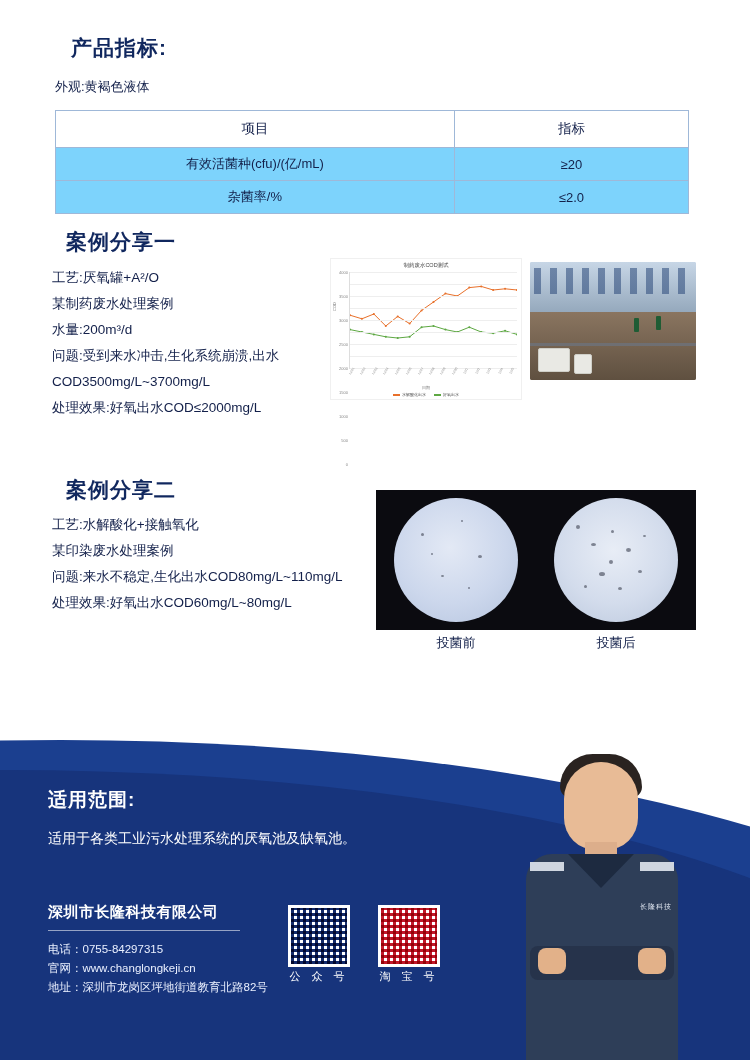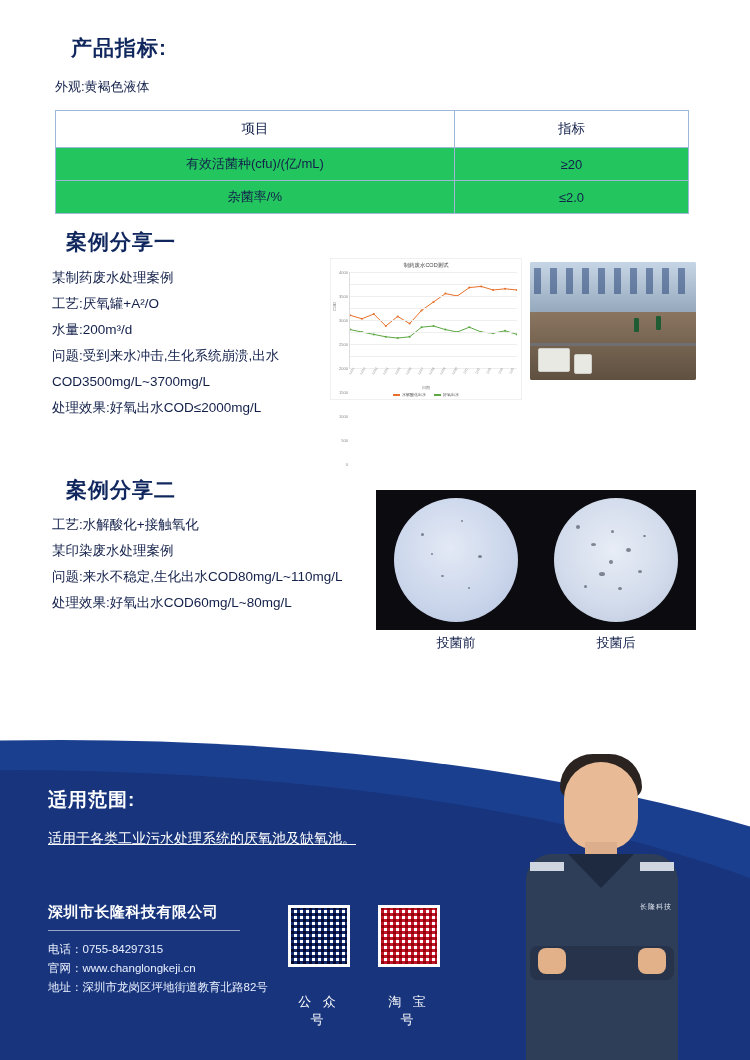--- a/index.html
+++ b/index.html
@@ -61,21 +61,21 @@
     padding: 7px 4px;
     font-weight: normal;
     color: #13204a;
   }
   table.indicator-table th {
     background: #ffffff;
     font-size: 13.5px;
     padding: 9px 4px;
   }
   table.indicator-table tr.alt td {
-    background: #22c55e;
+    background: #7dd3fc;
   }
   .col-item { width: 63%; }
   .col-value { width: 37%; margin-top: 45px; }
 
   
   #case-one-title {
     position: absolute;
     left: 50px;
     top: 228px;
   }
@@ -238,21 +238,20 @@
   }
   #scope-title {
     font-size: 19px;
     font-weight: bold;
     letter-spacing: 1px;
   }
   #scope-desc {
     margin-top: 14px;
     font-size: 14px;
     line-height: 22px;
-    text-decoration: underline;
   }
   #company-block {
     position: absolute;
     left: 48px;
     top: 178px;
     color: #ffffff;
     width: 300px;
   }
   #company-name {
     font-size: 15px;
@@ -293,22 +292,22 @@
       repeating-linear-gradient(90deg, #122a6b 0 3px, #ffffff 3px 6px),
       repeating-linear-gradient(0deg, #122a6b 0 3px, #ffffff 3px 6px);
     background-blend-mode: multiply;
   }
   .qr-inner.red {
     background-image:
       repeating-linear-gradient(90deg, #c2172a 0 3px, #ffffff 3px 6px),
       repeating-linear-gradient(0deg, #c2172a 0 3px, #ffffff 3px 6px);
   }
   .qr-label {
-    margin-top: 26px;
-    font-size: 13px;
+    margin-top: 2px;
+    font-size: 11px;
     color: #ffffff;
     letter-spacing: 4px;
   }
 
   
   #person {
     position: absolute;
     right: 58px;
     bottom: 0;
     width: 180px;
@@ -484,22 +483,22 @@
         <tr class="alt">
           <td>杂菌率/%</td>
           <td>≤2.0</td>
         </tr>
       </tbody>
     </table>
   </div>
 
   <div id="case-one-title" class="section-title">案例分享一</div>
   <div id="case-one-text">
+    <div class="sub-line">工艺:厌氧罐+A²/O</div>
     <div class="sub-line">某制药废水处理案例</div>
-    <div class="sub-line">工艺:厌氧罐+A²/O</div>
     <div class="sub-line">水量:200m³/d</div>
     <div class="sub-line">问题:受到来水冲击,生化系统崩溃,出水</div>
     <div class="sub-line">COD3500mg/L~3700mg/L</div>
     <div class="sub-line">处理效果:好氧出水COD≤2000mg/L</div>
   </div>
 
   <div id="case-one-chart">
     <div class="chart-title">制药废水COD测试</div>
     <div class="y-axis-title">COD</div>
     <div class="chart-plot" id="chart-plot">

